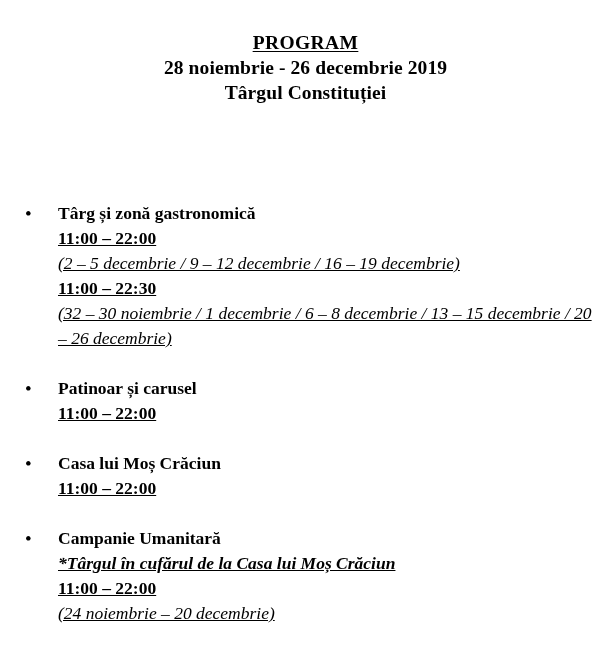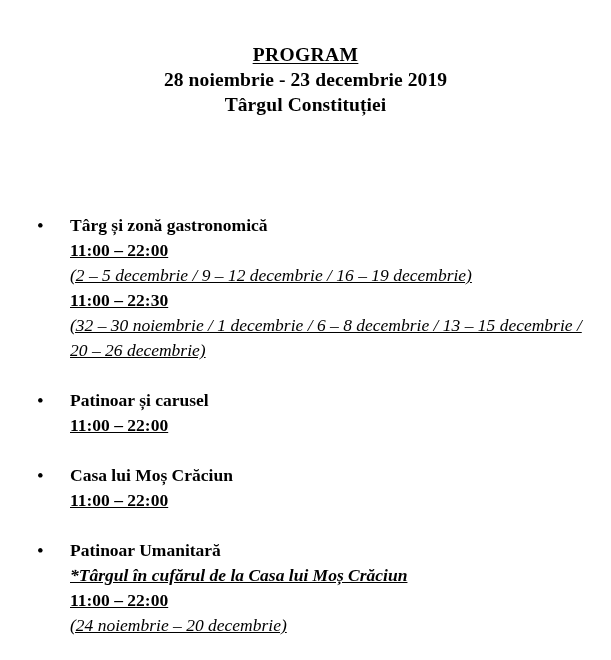--- a/index.html
+++ b/index.html
@@ -14,21 +14,21 @@
     font-family: "Liberation Serif", serif;
     color: #000000;
     overflow: hidden;
     position: relative;
   }
 
   .page {
     width: 611px;
     height: 660px;
     box-sizing: border-box;
-    padding: 16px;
+    padding: 4px;
     position: relative;
   }
 
   
   .header {
     text-align: center;
     padding-top: 26px;
   }
   .header-line {
     font-weight: bold;
@@ -104,21 +104,21 @@
     white-space: pre;
   }
 </style>
 </head>
 <body>
 
 <div class="page">
 
   <div class="header">
     <div class="header-line title">PROGRAM</div>
-    <div class="header-line">28 noiembrie - 23 decembrie 2019</div>
+    <div class="header-line">28 noiembrie - 26 decembrie 2019</div>
     <div class="header-line">Târgul Constituției</div>
   </div>
 
   <div class="gap"></div>
 
   <ul class="program-list" id="program-list">
       <li class="program-group">
         <span class="bullet-marker">•</span>
         <div><span class="group-heading">Târg și zonă gastronomică</span></div>
         <ul class="group-lines">
@@ -137,21 +137,21 @@
       </li>
       <li class="program-group">
         <span class="bullet-marker">•</span>
         <div><span class="group-heading">Casa lui Moș Crăciun</span></div>
         <ul class="group-lines">
           <li class="line hours">11:00 – 22:00</li>
         </ul>
       </li>
       <li class="program-group">
         <span class="bullet-marker">•</span>
-        <div><span class="group-heading">Patinoar Umanitară</span></div>
+        <div><span class="group-heading">Campanie Umanitară</span></div>
         <ul class="group-lines">
           <li class="line note">*Târgul în cufărul de la Casa lui Moș Crăciun</li>
           <li class="line hours">11:00 – 22:00</li>
           <li class="line dates">(24 noiembrie – 20 decembrie)</li>
         </ul>
       </li>
     </ul>
 
 </div>
 

